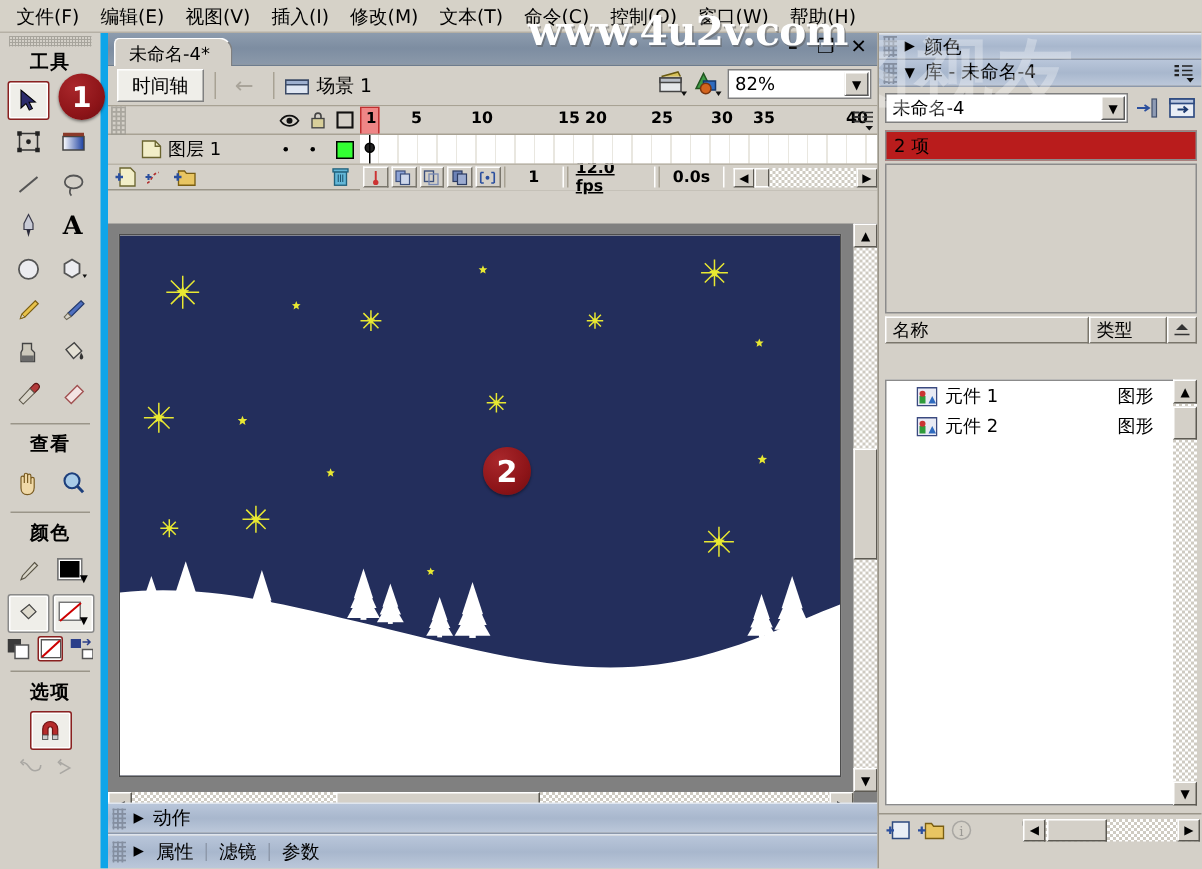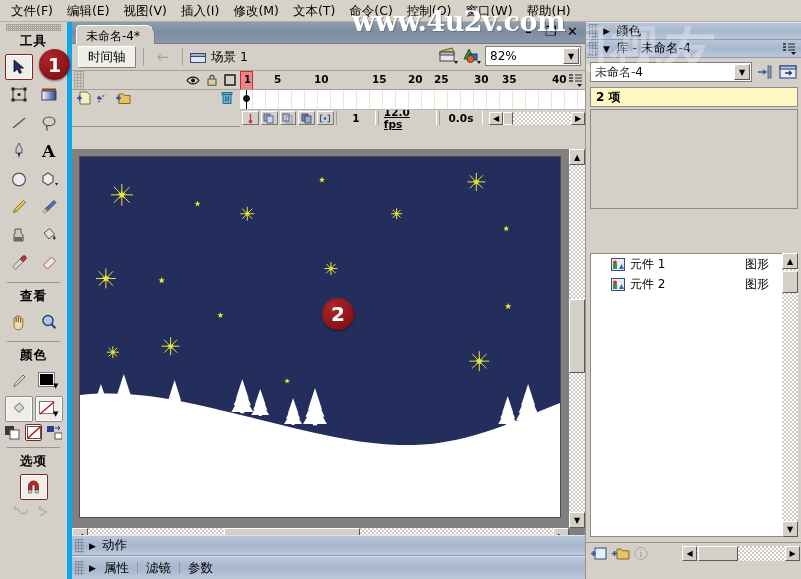--- a/index.html
+++ b/index.html
@@ -220,22 +220,22 @@
   .rp-header.top { border-top:1px solid #dfe5ee; }
   .rp-menu-icon { position:absolute; right:4px; top:2px; }
   #lib-body { position:absolute; left:0; top:37px; width:216px; height:504px; background:#d4d0c8; }
   #lib-select-row { height:26px; display:flex; align-items:center; padding:3px 4px; gap:3px; }
   #lib-combo { flex:1; height:20px; background:#fff; border:1px solid #7f7f7f;
     position:relative; display:flex; align-items:center; padding-left:4px; font-size:12px; }
   #lib-combo .arrow { position:absolute; right:1px; top:1px; width:16px; height:16px;
     background:#d4d0c8; border:1px solid #fff; border-right-color:#5a5a5a; border-bottom-color:#5a5a5a;
     display:flex; align-items:center; justify-content:center; font-size:8px; }
   .icon-btn { width:20px; height:20px; display:flex; align-items:center; justify-content:center; }
-  #lib-count { height:20px; background:#fef9c3; border:1px solid #8b8b8b; margin:2px 4px;
-    display:flex; align-items:center; padding-left:5px; font-size:12px;font-weight:bold; }
+  #lib-count { height:20px; background:#b91c1c; border:1px solid #8b8b8b; margin:2px 4px;
+    display:flex; align-items:center; padding-left:5px; font-size:12px; }
   #lib-preview { height:100px; background:#d4d0c8; border:1px solid #8b8b8b;
     margin:2px 4px; }
   #lib-colhdr { display:flex; height:18px; margin:2px 4px 0 4px; }
   .lib-col { background:#d4d0c8; border:1px solid #fff; border-right-color:#7a766c;
     border-bottom-color:#7a766c; display:flex; align-items:center; padding-left:4px;
     font-size:12px; }
   #lib-list { position:absolute; left:4px; right:4px; top:194px; bottom:26px;
     background:#fff; border:1px solid #8b8b8b; overflow:hidden; }
   .lib-row { height:20px; display:flex; align-items:center; font-size:12px; padding-left:20px; }
   .lib-row .nm { flex:1; display:flex; align-items:center; gap:5px; }
@@ -540,20 +540,34 @@
           </svg>
           <svg width="10" height="12" viewBox="0 0 10 12">
             <rect x="1" y="5" width="8" height="6.2" fill="#d8cf9a" stroke="#444" stroke-width=".9"></rect>
             <path d="M3 5 V3.4 a2 2 0 0 1 4 0 V5" fill="none" stroke="#444" stroke-width="1.1"></path>
           </svg>
           <svg width="12" height="12" viewBox="0 0 12 12">
             <rect x="1" y="1" width="10" height="10" fill="none" stroke="#111" stroke-width="1.4"></rect>
           </svg>
         </div>
       </div>
+      <div class="layer-row">
+        <div class="layer-name">
+          <svg width="14" height="13" viewBox="0 0 14 13">
+            <path d="M1 1 H9.5 L13 4.5 V12 H1 Z" fill="#f2eec8" stroke="#6b6530" stroke-width=".9"></path>
+            <path d="M9.5 1 V4.5 H13" fill="none" stroke="#6b6530" stroke-width=".9"></path>
+          </svg>
+          <span>图层 1</span>
+        </div>
+        <div class="layer-dots">
+          <span class="dot"></span>
+          <span class="dot"></span>
+        </div>
+        <div class="layer-chip"></div>
+      </div>
       <div class="layer-tools">
         <svg width="17" height="14" viewBox="0 0 17 14">
           <path d="M4 1 H11 L14 4 V13 H4 Z" fill="#f2eec8" stroke="#6b6530" stroke-width=".9"></path>
           <path d="M1 7 h5 M3.5 4.5 v5" stroke="#2b4f9e" stroke-width="1.6"></path>
         </svg>
         <svg width="16" height="14" viewBox="0 0 16 14">
           <path d="M2 11 C5 11 5 4 10 4" fill="none" stroke="#b03030" stroke-width="1.1" stroke-dasharray="2 1.6"></path>
           <path d="M1 7 h4 M3 5 v4" stroke="#2b4f9e" stroke-width="1.4"></path>
         </svg>
         <svg width="17" height="14" viewBox="0 0 17 14">
@@ -569,25 +583,25 @@
     </div>
 
     <div id="tl-frames">
       <div id="ruler">
         <div id="playhead-head">
           <span>1</span>
         </div>
         <div class="tick-num" style="left:34px;">5</div>
         <div class="tick-num" style="left:74px;">10</div>
         <div class="tick-num" style="left:132px;">15</div>
-        <div class="tick-num" style="left:168px;">20</div>
+        <div class="tick-num" style="left:150px;">20</div>
         <div class="tick-num" style="left:194px;">25</div>
         <div class="tick-num" style="left:234px;text-align:right;">30</div>
         <div class="tick-num" style="left:262px;">35</div>
-        <div class="tick-num" style="left:312px;">40</div>
+        <div class="tick-num" style="left:324px;">40</div>
         <svg width="15" height="16" style="position:absolute;right:2px;top:1px;">
           <path d="M1 3 h4 M1 6 h4 M1 9 h4" stroke="#333" stroke-width="1.4"></path>
           <path d="M7 3 h7 M7 6 h7 M7 9 h7" stroke="#333" stroke-width="1.1"></path>
           <path d="M9 12 l5 0 l-2.5 3z" fill="#111"></path>
         </svg>
       </div>
       <div id="frames-bg">
         <div id="kf"></div>
         <div id="playline"></div>
       </div>
@@ -857,20 +871,30 @@
           <rect x="1" y="2" width="16" height="3" fill="#b9c7e0" stroke="#2d4a80" stroke-width="1.1"></rect>
           <path d="M6 9 h6 M10 7 l2.4 2 l-2.4 2" fill="none" stroke="#1d3a70" stroke-width="1.3"></path>
         </svg>
       </div>
     </div>
 
     <div id="lib-count">2 项</div>
 
     <div id="lib-preview"></div>
 
+    <div id="lib-colhdr">
+      <div class="lib-col" style="flex:1;">名称</div>
+      <div class="lib-col" style="width:52px;">类型</div>
+      <div class="lib-col" style="width:20px;justify-content:center;padding-left:0;">
+        <svg width="12" height="10">
+          <path d="M6 1 l4 4 H2z" fill="#333"></path>
+            <path d="M1 8 h10" stroke="#333" stroke-width="1"></path>
+        </svg>
+      </div>
+    </div>
 
     <div id="lib-list">
       <div class="lib-row">
         <div class="nm">
           <svg width="14" height="13" viewBox="0 0 14 13">
             <rect x="0.5" y="0.5" width="13" height="12" fill="#e8eaf4" stroke="#3b4a80"></rect>
             <rect x="2" y="6" width="4" height="5" fill="#2f9b3a"></rect>
             <circle cx="4" cy="4.5" r="2" fill="#cc3333"></circle>
             <path d="M8 11 l2.5-5 l2.5 5z" fill="#2f6bbf"></path>
           </svg>

